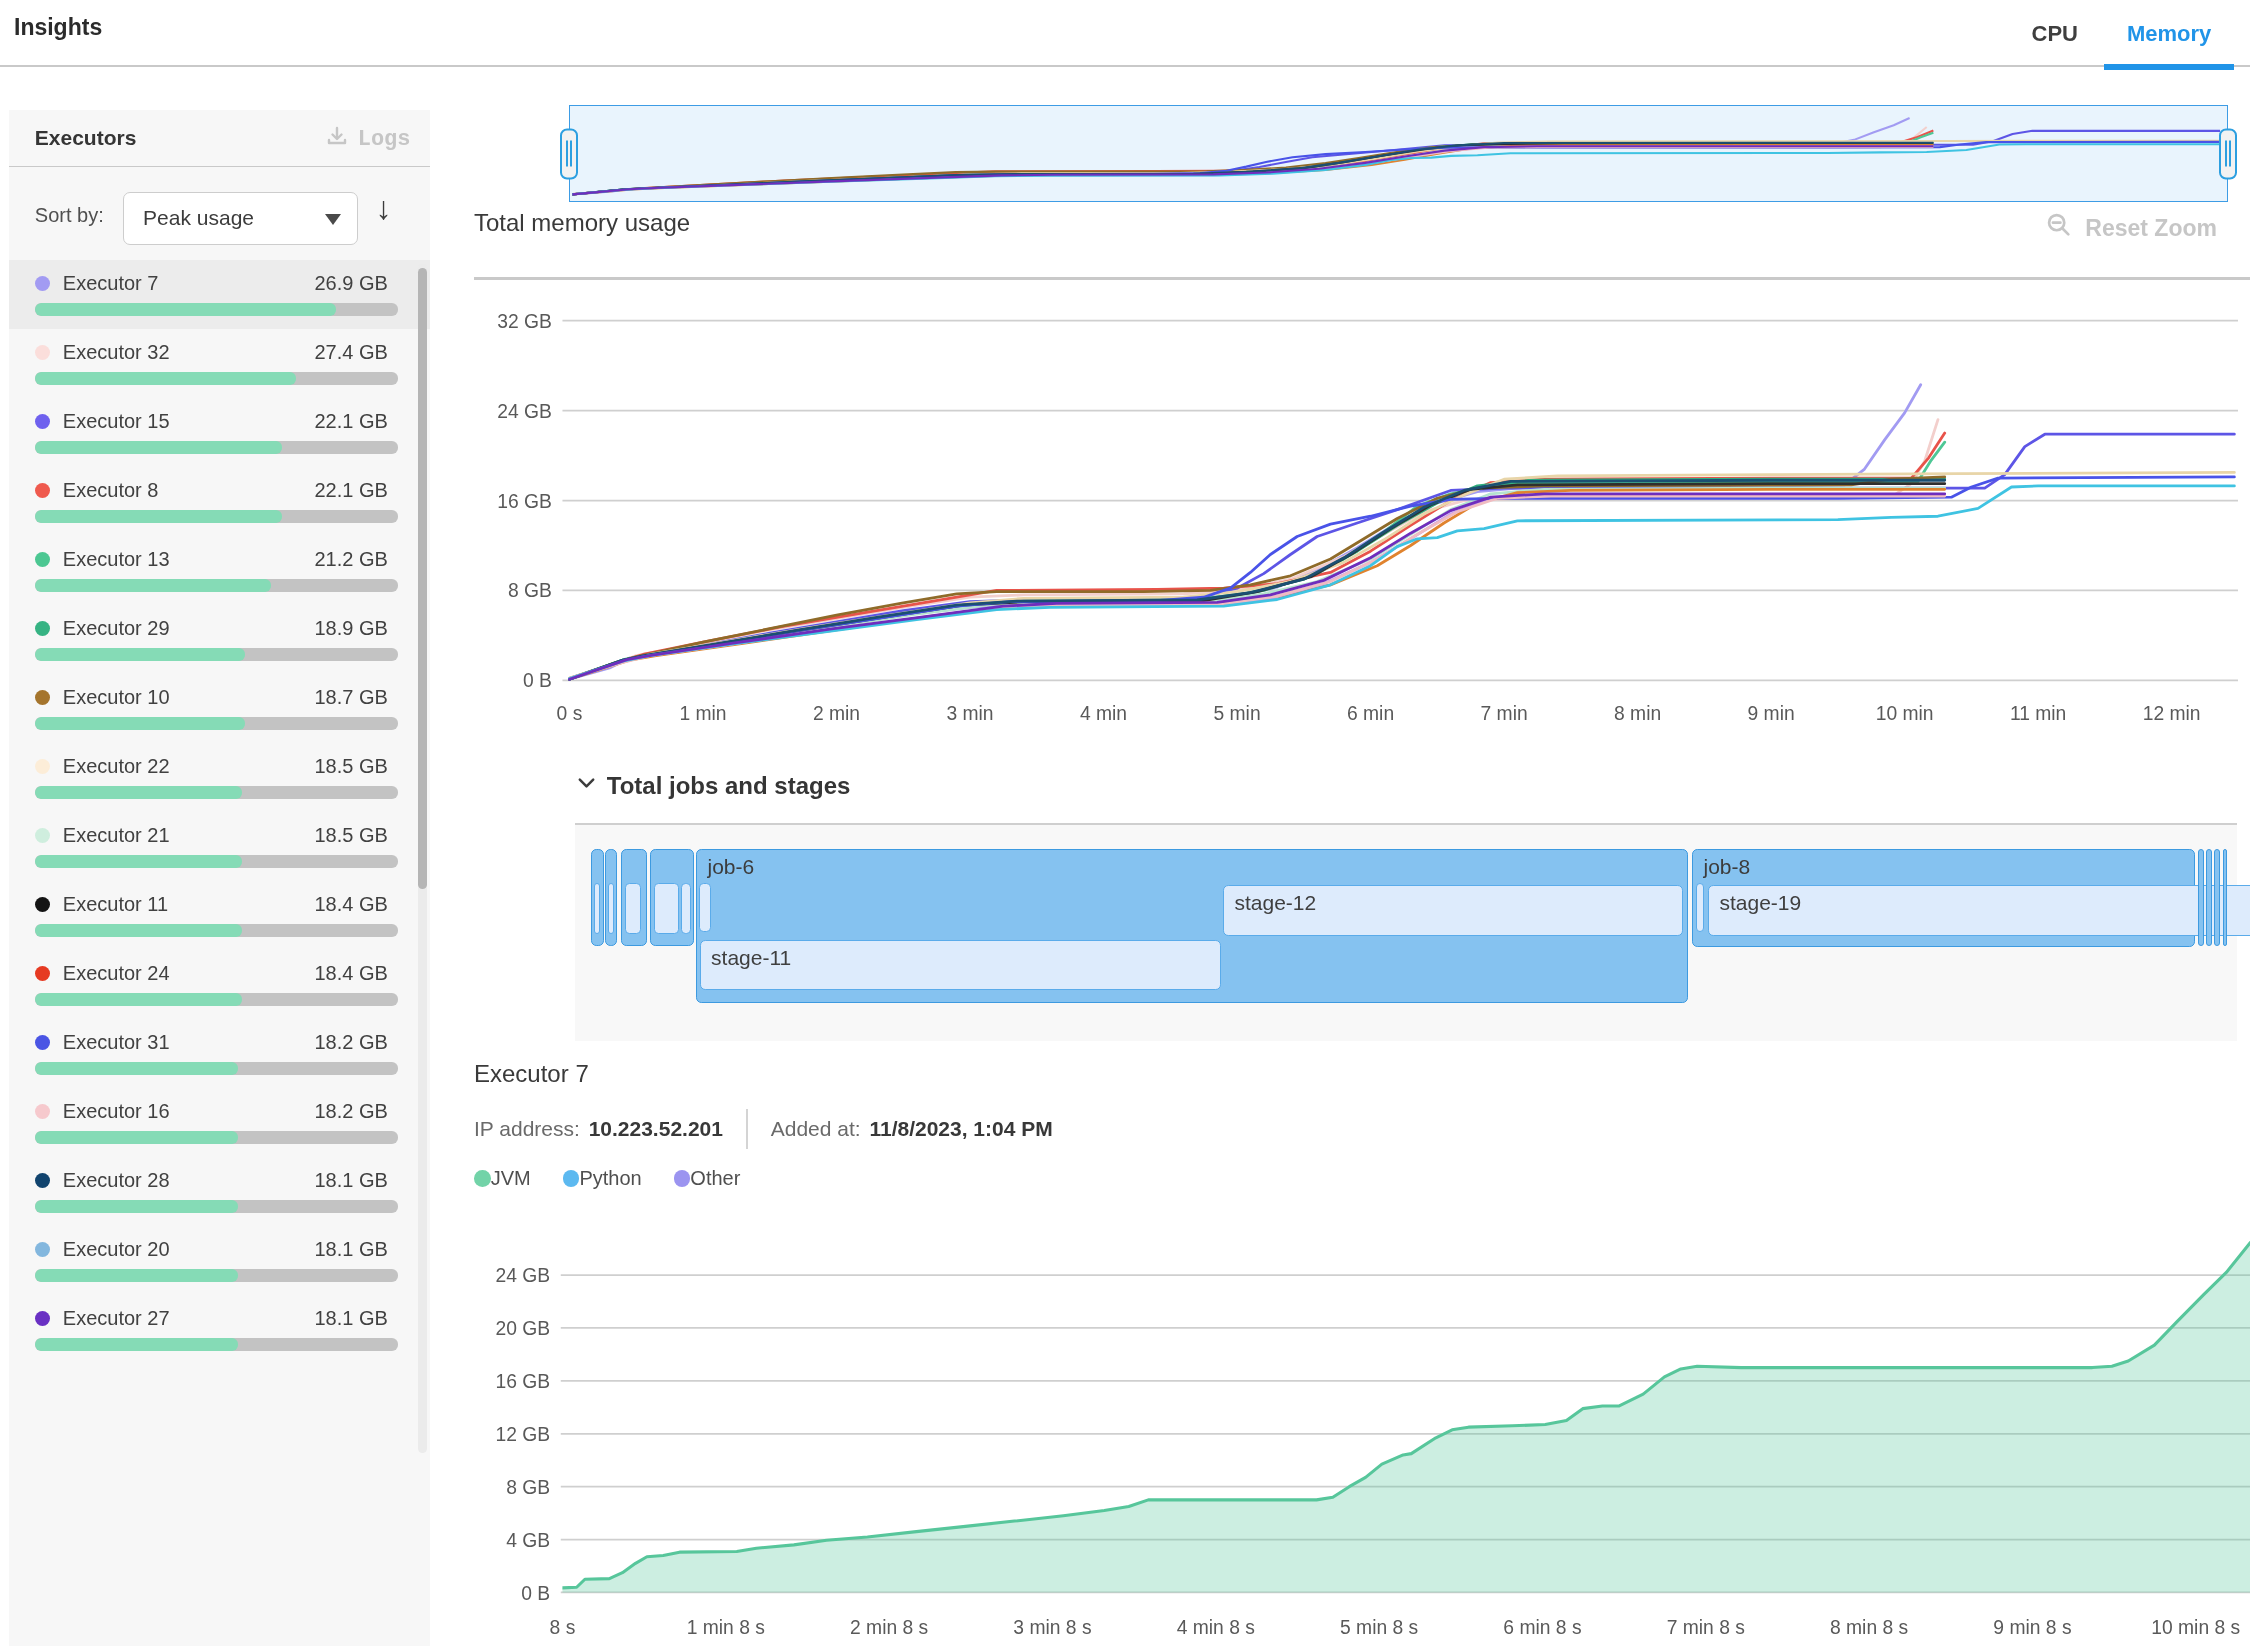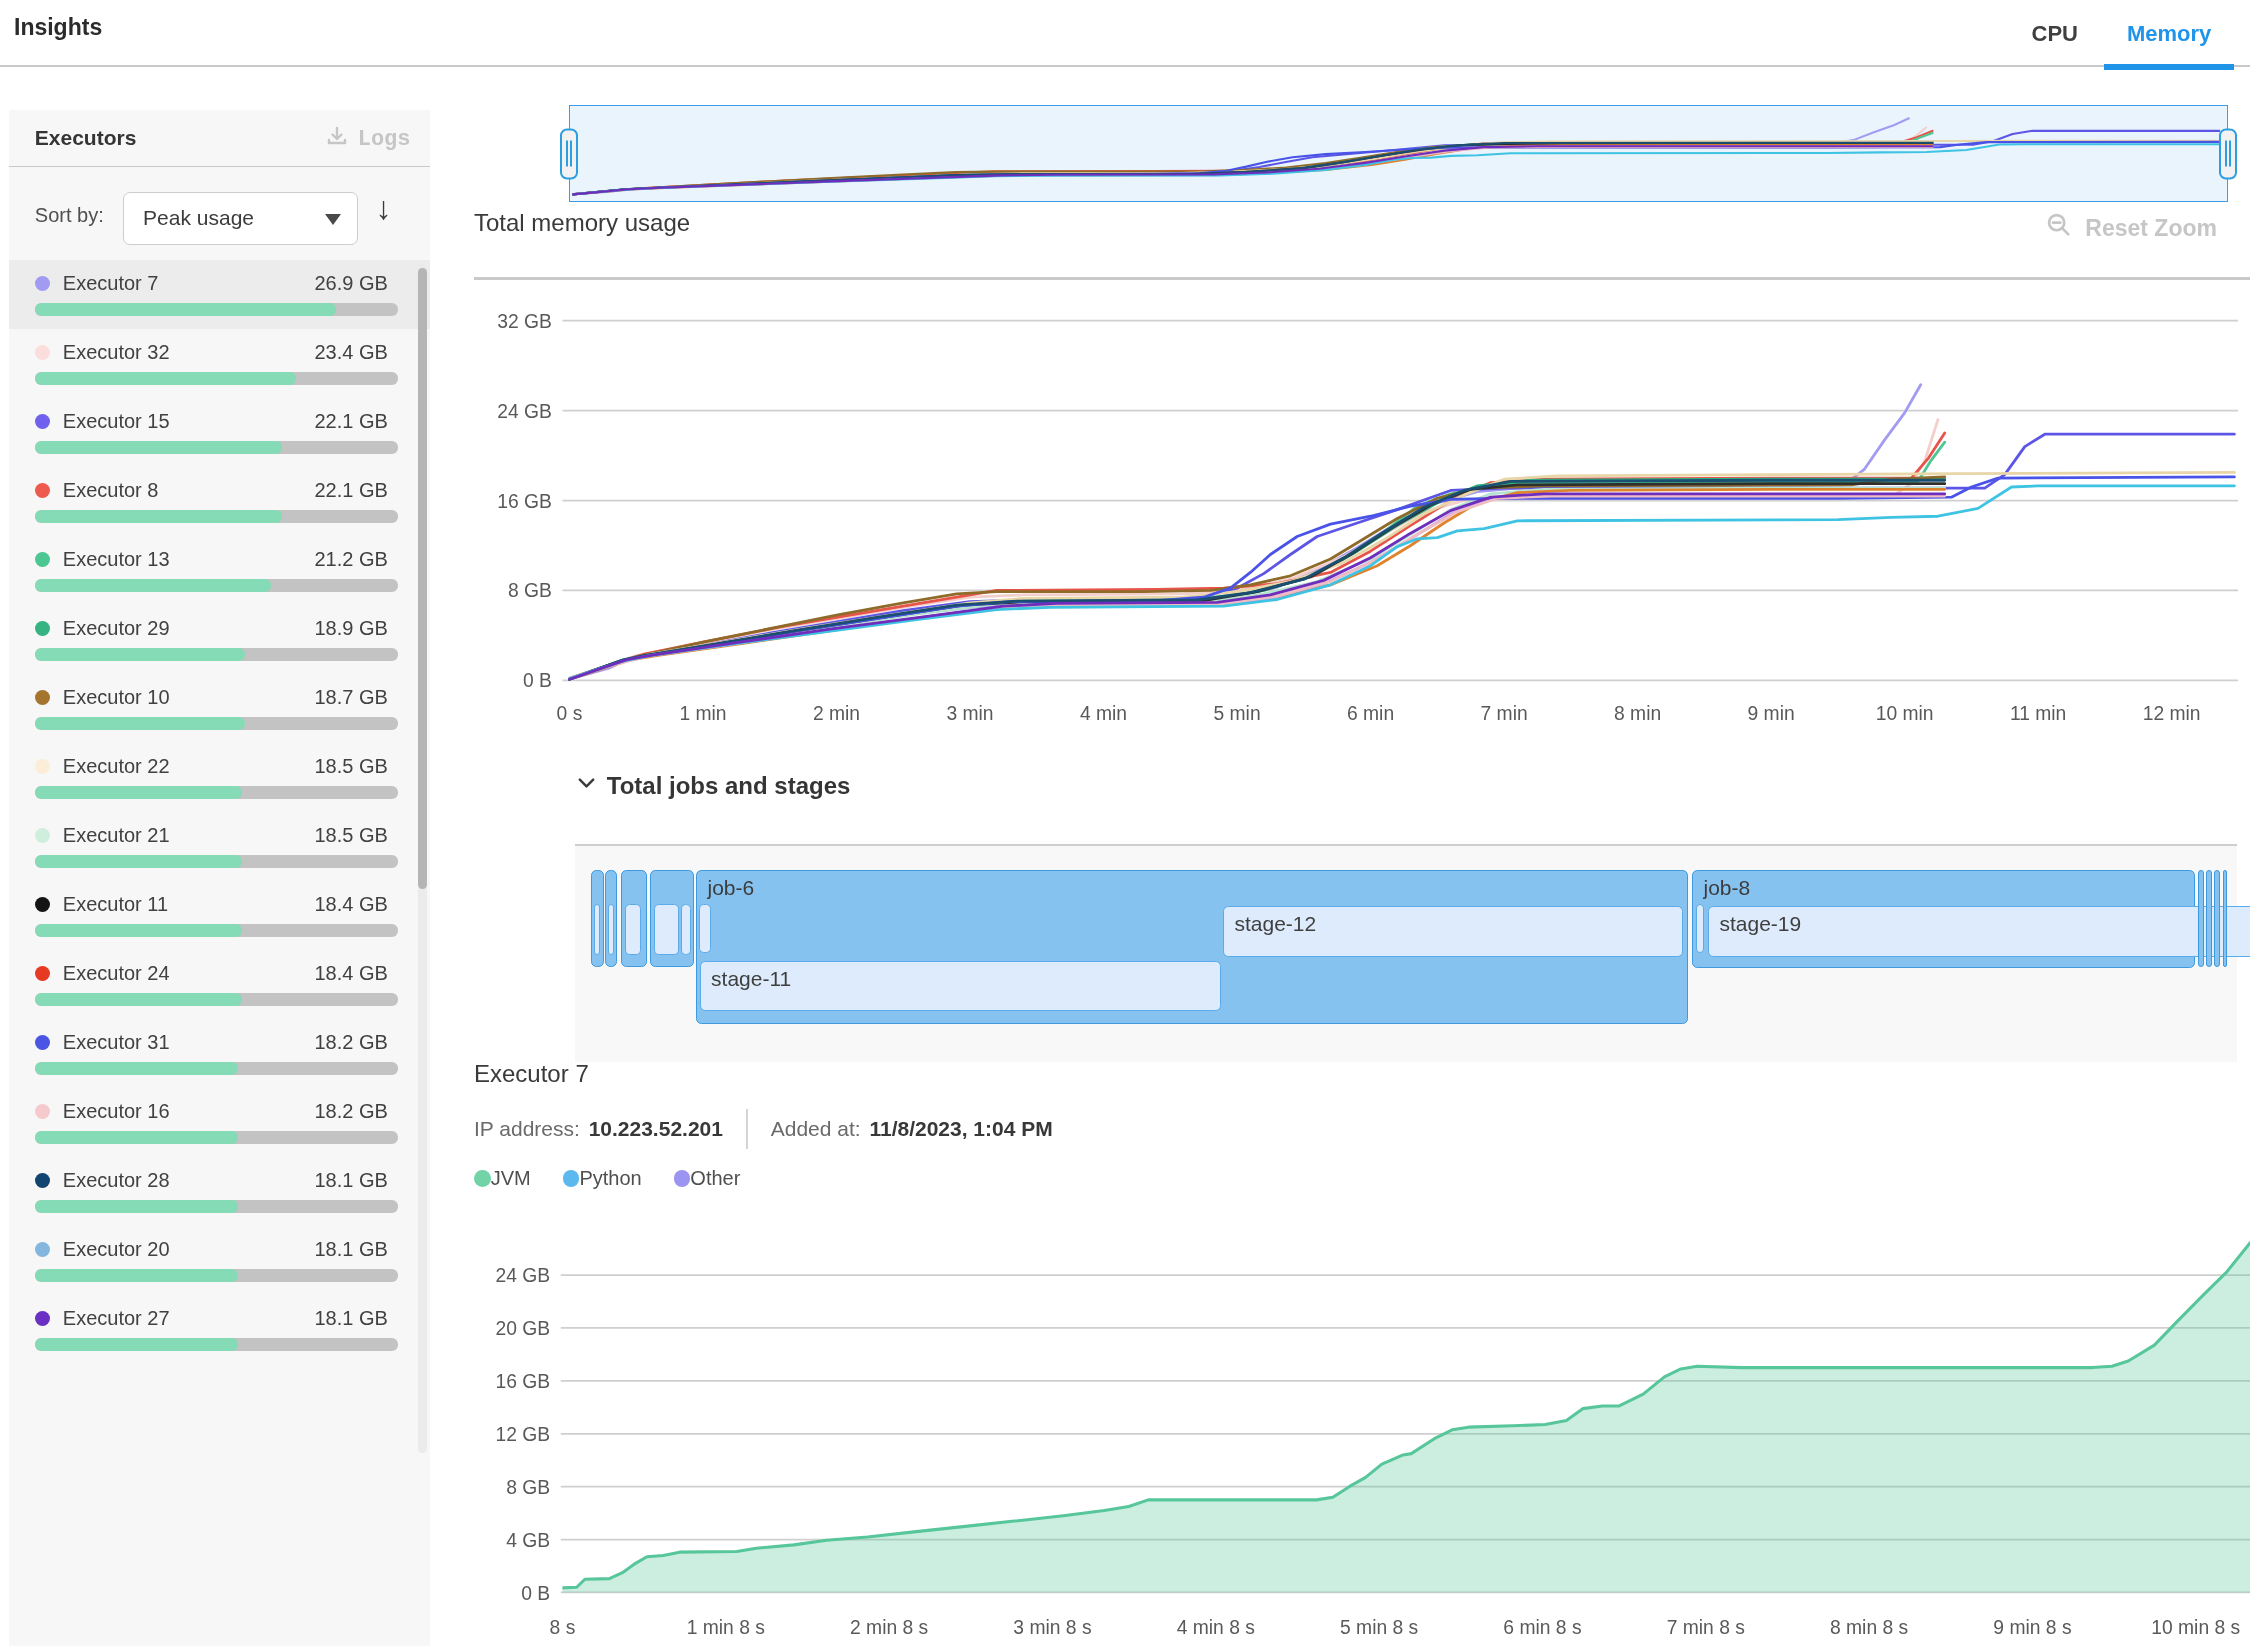--- a/index.html
+++ b/index.html
@@ -41,21 +41,21 @@
   .brush{position:absolute;left:569px;top:105px;width:1659px;height:97px;background:#e9f4fd;border:1.8px solid #3d9ce5;box-sizing:border-box;}
   .brush-handle{position:absolute;top:50%;transform:translateY(-50%);width:17.6px;height:51px;background:#f2f2f2;border:2.6px solid #2d9fe0;border-radius:7px;box-sizing:border-box;display:flex;align-items:center;justify-content:center;gap:2.6px;cursor:ew-resize;}
   .brush-handle i{display:block;width:1.8px;height:26px;background:#2d9fe0;}
   .brush-handle.left{left:-9.7px;}
   .brush-handle.right{right:-9.7px;}
   
   .chart-title{position:absolute;left:474px;top:209px;font-size:24px;font-weight:500;color:#3a3a3a;}
   .reset-zoom{position:absolute;left:2045px;top:211px;display:flex;align-items:center;gap:12.3px;color:#c6c6c6;font-size:23px;font-weight:600;cursor:default;}
   .main-divider{position:absolute;left:474px;top:277px;width:1777px;height:2.6px;background:#c9c9c9;}
   .jobs-header{position:absolute;left:575px;top:771px;display:flex;align-items:center;gap:8.8px;font-size:24px;font-weight:600;color:#353535;cursor:pointer;}
-  .jobs-panel{position:absolute;left:575px;top:823px;width:1662px;height:218px;background:#f8f8f8;border-top:2.6px solid #cfcfcf;box-sizing:border-box;margin-top:21px;}
+  .jobs-panel{position:absolute;left:575px;top:823px;width:1662px;height:218px;background:#f8f8f8;border-top:2.6px solid #cfcfcf;box-sizing:border-box;}
   .gjob{position:absolute;background:#85c2f0;border:1.8px solid #3d9ae0;border-radius:5.3px;box-sizing:border-box;cursor:pointer;}
   .gjob .glabel{position:absolute;left:10.5px;top:5.3px;font-size:21px;color:#3c3c3c;}
   .gstage{position:absolute;background:#ddebfc;border:1.8px solid #5aabea;border-radius:5.3px;box-sizing:border-box;cursor:pointer;}
   .gstage .glabel{position:absolute;left:10.5px;top:5.3px;font-size:21px;color:#3f3f3f;}
   .gstrip{position:absolute;background:#ddebfc;border:1.8px solid #5aabea;border-radius:4.4px;box-sizing:border-box;}
   
   .exec-detail-title{position:absolute;left:474px;top:1060px;font-size:24px;font-weight:500;color:#3a3a3a;}
   .exec-meta{position:absolute;left:474px;top:1108px;height:42px;display:flex;align-items:center;font-size:21px;color:#6a6a6a;}
   .exec-meta b{color:#383838;margin-left:8.8px;font-weight:700;}
   .meta-divider{width:1.8px;height:40px;background:#d4d4d4;margin:0 23px;}
@@ -105,21 +105,21 @@
           <span class="exec-val">26.9 GB</span>
         </div>
         <div class="exec-bar">
           <div class="exec-bar-fill" style="width:83%;background:#85dbb6"></div>
         </div>
       </div>
       <div class="exec-item">
         <div class="exec-row">
           <span class="exec-dot" style="background:#fbdedb"></span>
           <span class="exec-name">Executor 32</span>
-          <span class="exec-val">23.4 GB</span>
+          <span class="exec-val">27.4 GB</span>
         </div>
         <div class="exec-bar">
           <div class="exec-bar-fill" style="width:72%;background:#85dbb6"></div>
         </div>
       </div>
       <div class="exec-item">
         <div class="exec-row">
           <span class="exec-dot" style="background:#6f61ee"></span>
           <span class="exec-name">Executor 15</span>
           <span class="exec-val">22.1 GB</span>

